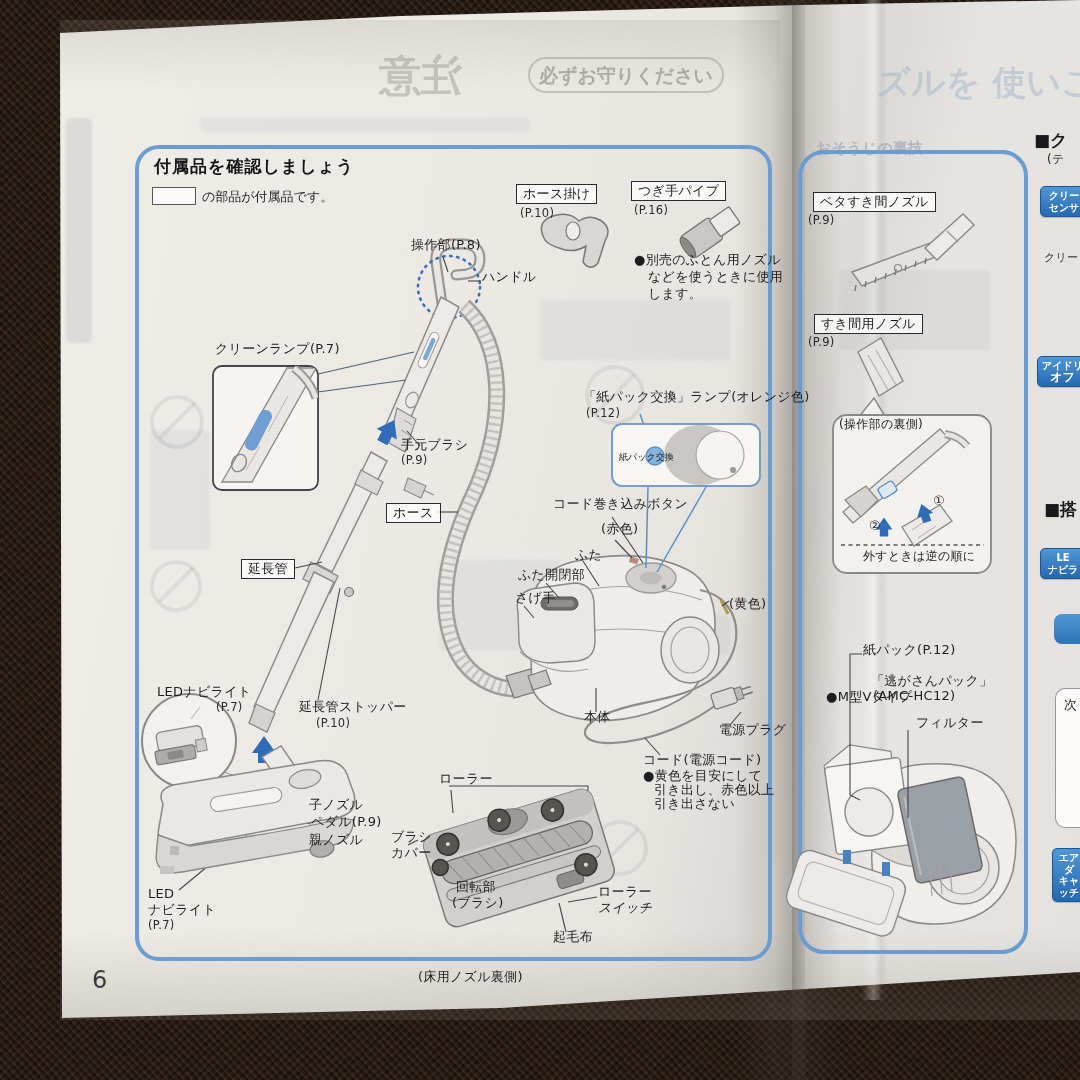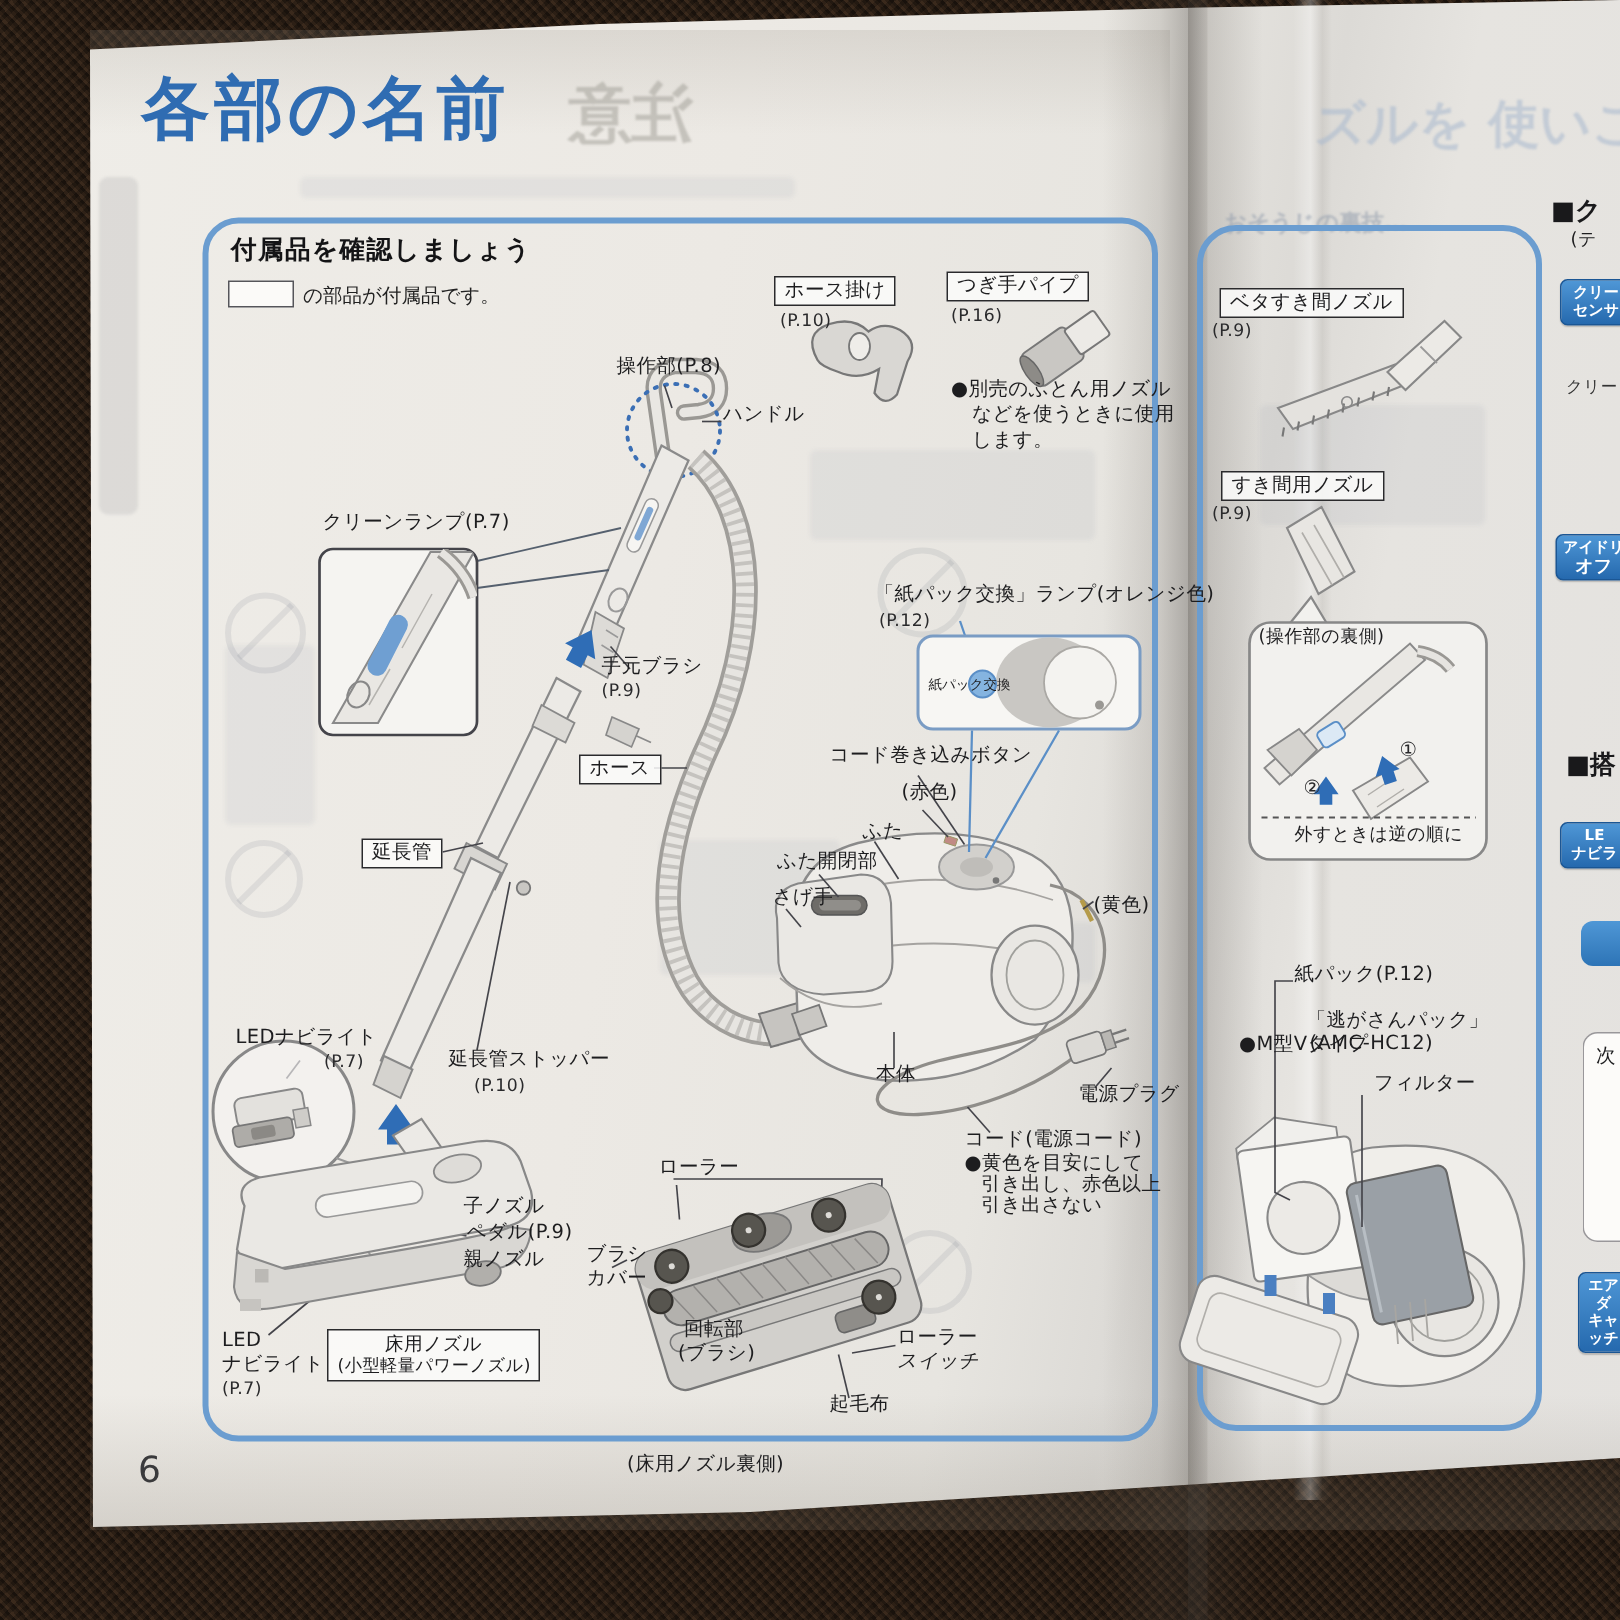--- a/index.html
+++ b/index.html
@@ -55,20 +55,21 @@
   <div id="booklet"></div>
 
   <div class="shade" id="topshade"></div>
   <div class="shade" id="fold"></div>
   <div class="shade" id="rshadow"></div>
   <div class="shade" id="crease"></div>
   <div class="shade" id="bottomshade"></div>
   <div class="shade" id="lefttab"></div>
 
   <div class="ghost" style="left:378px;top:48px;font-size:42px;font-weight:900;transform:scaleX(-1);">注意</div>
+  <div class="ghost" style="left:528px;top:57px;width:192px;height:32px;border:2.5px solid rgba(162,159,150,.55);border-radius:18px;font-size:19px;font-weight:bold;text-align:center;line-height:32px;color:rgba(150,148,140,.72);">必ずお守りください</div>
   <div class="ghost" style="left:876px;top:60px;font-size:34px;font-weight:900;color:rgba(168,184,206,.55);">ズルを 使いこ</div>
   <div class="ghost" style="left:816px;top:139px;font-size:15px;font-weight:bold;color:rgba(148,158,174,.60);">おそうじの裏技…</div>
   <div class="gblock" style="left:200px;top:118px;width:330px;height:14px;"></div>
   <div class="gblock" style="left:540px;top:300px;width:190px;height:60px;"></div>
   <div class="gblock" style="left:150px;top:430px;width:60px;height:120px;"></div>
   <div class="gblock" style="left:600px;top:615px;width:130px;height:40px;"></div>
   <div class="gblock" style="left:440px;top:560px;width:120px;height:90px;"></div>
   <div class="gblock" style="left:840px;top:270px;width:150px;height:80px;"></div>
   <div class="gban" style="left:585px;top:365px;width:52px;height:52px;"></div>
   <div class="gban" style="left:150px;top:395px;width:46px;height:46px;"></div>
@@ -310,21 +311,20 @@
         <rect x="906" y="782" width="68" height="96" rx="6" fill="#9aa0a6" stroke="#666" stroke-width="1.4"></rect>
         <path d="M912,790 L912,870" stroke="#b8bec4" stroke-width="2"></path>
       </g>
       <path d="M930,870 l2,26 M940,868 l2,26 M950,866 l2,26" stroke="#a8a6a2" stroke-width="1.2"></path>
       <rect x="843" y="850" width="8" height="14" fill="#4a7fc1"></rect>
       <rect x="882" y="862" width="8" height="14" fill="#4a7fc1"></rect>
       <path d="M862,654 L850,654 L850,795 L860,800 M908,730 L908,818" stroke="#44444a" stroke-width="1.1" fill="none"></path>
     </g>
   </svg>
 
-  <div id="title">各部の名前</div>
   <div id="heading">付属品を確認しましょう</div>
   <div id="legendbox"></div>
   <div id="legendtxt">の部品が付属品です。</div>
 
   <div class="lbl bx" style="left:516px;top:184px;">ホース掛け</div>
   <div class="lbl ref" style="left:520px;top:206px;">(P.10)</div>
   <div class="lbl bx" style="left:631px;top:181px;">つぎ手パイプ</div>
   <div class="lbl ref" style="left:634px;top:203px;">(P.16)</div>
   <div class="lbl" style="left:634px;top:252px;">●別売のふとん用ノズル</div>
   <div class="lbl" style="left:648px;top:269px;">などを使うときに使用</div>
@@ -359,24 +359,20 @@
   <div class="lbl" style="left:299px;top:699px;">延長管ストッパー</div>
   <div class="lbl ref" style="left:316px;top:716px;">(P.10)</div>
   <div class="lbl" style="left:309px;top:797px;">子ノズル</div>
   <div class="lbl" style="left:311px;top:814px;">ペダル(P.9)</div>
   <div class="lbl" style="left:309px;top:832px;">親ノズル</div>
   <div class="lbl" style="left:391px;top:829px;">ブラシ</div>
   <div class="lbl" style="left:391px;top:845px;">カバー</div>
   <div class="lbl" style="left:148px;top:886px;">LED</div>
   <div class="lbl" style="left:148px;top:902px;">ナビライト</div>
   <div class="lbl ref" style="left:148px;top:918px;">(P.7)</div>
-  <div class="lbl bx ctr" style="left:218px;top:886px;width:128px;font-size:12.5px;">
-    <div>床用ノズル</div>
-    <div style="font-size:11.5px;">(小型軽量パワーノズル)</div>
-  </div>
 
   <div class="lbl" style="left:439px;top:771px;">ローラー</div>
   <div class="lbl" style="left:456px;top:879px;">回転部</div>
   <div class="lbl" style="left:452px;top:895px;">(ブラシ)</div>
   <div class="lbl" style="left:598px;top:884px;">ローラー</div>
   <div class="lbl" style="left:598px;top:900px;font-style:italic;">スイッチ</div>
   <div class="lbl" style="left:553px;top:929px;">起毛布</div>
   <div class="lbl" style="left:418px;top:929px;margin-top:40px;">(床用ノズル裏側)</div>
   <div id="pagenum">6</div>
 

